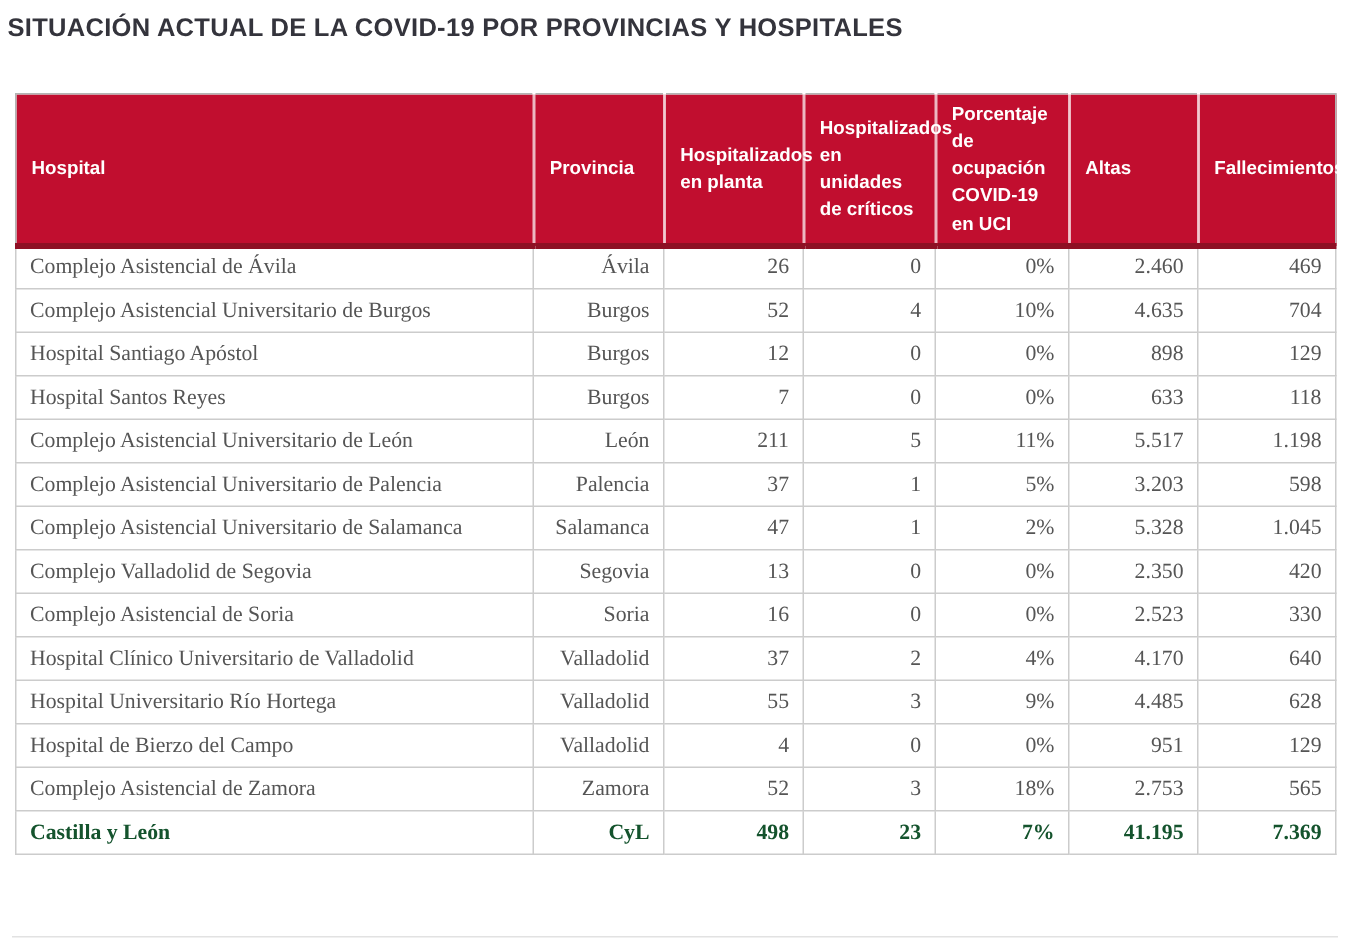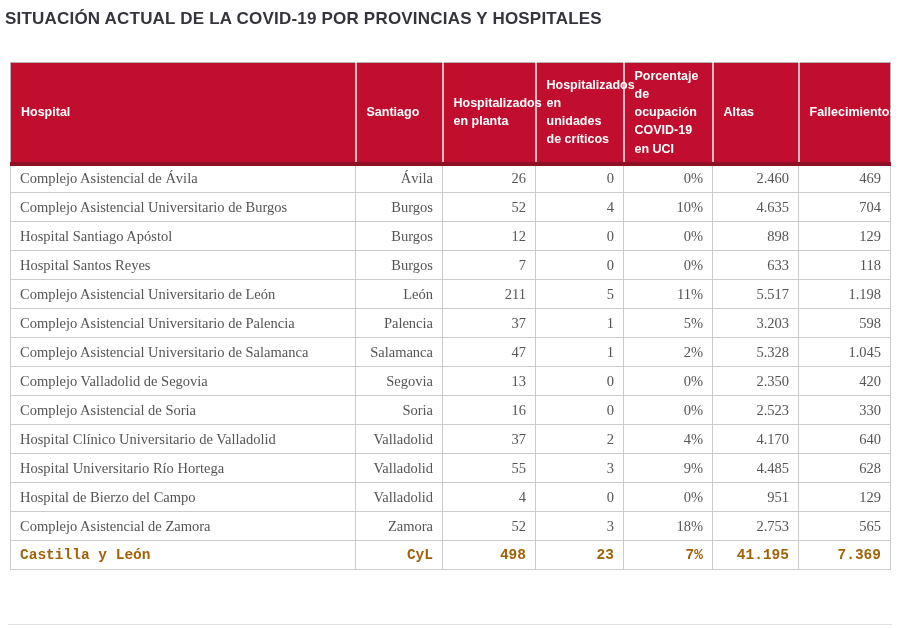--- a/index.html
+++ b/index.html
@@ -50,22 +50,21 @@
     padding: 3px 9px;
     border: 1px solid var(--grid-line, #cccccc);
     background: #fff;
     white-space: nowrap; overflow: hidden;
     vertical-align: middle;
   }
   .covid-table td.num { text-align: right; }
 
   .covid-table tr.total-row td {
     font-weight: bold;
-    color: #a16207;
-    font-family: Liberation Mono, monospace;
+    color: #14532d;
   }
 
   .bottom-rule {
     position: absolute; left: 8px; top: 624px;
     width: 884px; height: 0;
     border-top: 1px solid #e2e2e2;
   }
 </style>
 </head>
 <body>
@@ -80,21 +79,21 @@
       <col style="width:87px">
       <col style="width:93px">
       <col style="width:88px">
       <col style="width:89px">
       <col style="width:86px">
       <col style="width:92px">
     </colgroup>
     <thead>
       <tr>
         <th>Hospital</th>
-        <th>Santiago</th>
+        <th>Provincia</th>
         <th>Hospitalizados en planta</th>
         <th>Hospitalizados en unidades de críticos</th>
         <th>Porcentaje de ocupación COVID-19 en UCI</th>
         <th>Altas</th>
         <th>Fallecimientos</th>
       </tr>
     </thead>
     <tbody>
         <tr>
       <td>Complejo Asistencial de Ávila</td>

